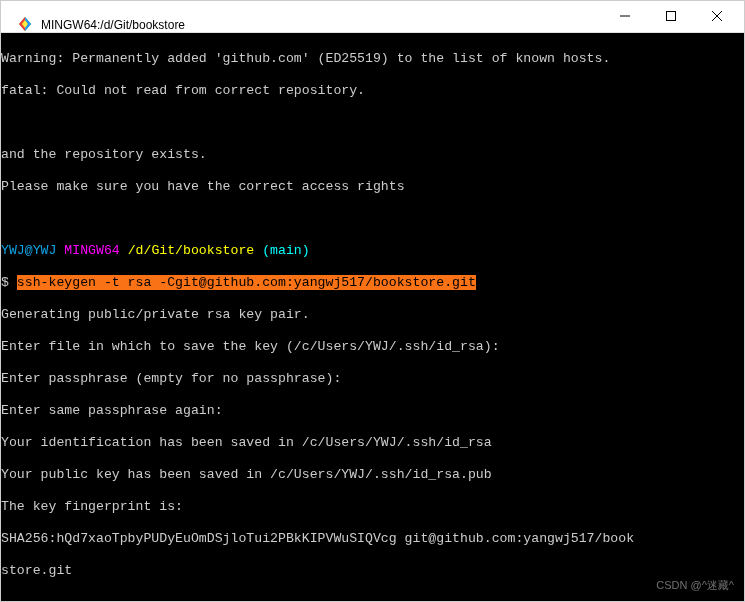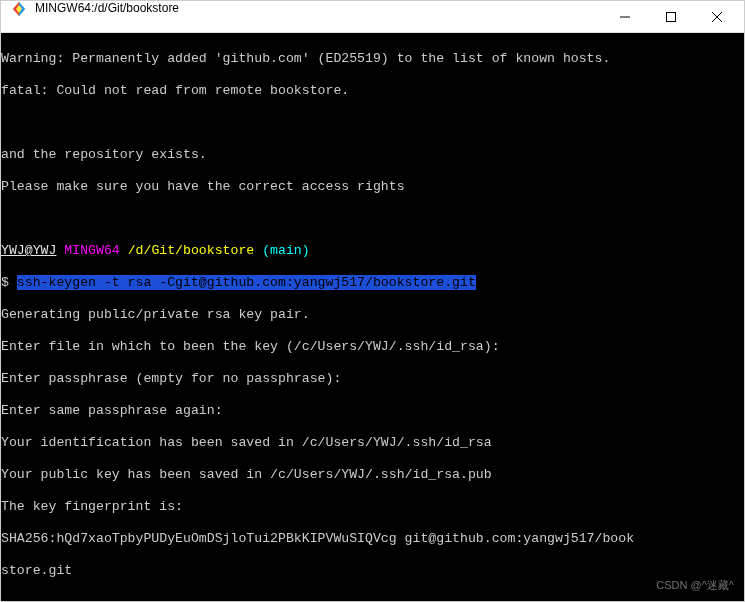--- a/index.html
+++ b/index.html
@@ -15,22 +15,22 @@
       height: 602px;
       background: #fff;
       border: 1px solid #ccc;
       display: flex;
       flex-direction: column;
     }
     .titlebar {
       height: 32px;
       background: #fff;
       display: flex;
-      align-items: flex-start;
-      padding: 0 4px 0 10px;
+      align-items: flex-end;
+      padding: 0 4px 0 16px;
       border-bottom: 1px solid #e0e0e0;
     }
     .titlebar .icon {
       width: 16px;
       height: 16px;
       margin-right: 8px;
       display: flex;
       align-items: center;
       justify-content: center;
     }
@@ -55,26 +55,26 @@
       background: #000;
       color: #cccccc;
       font-size: 13.2px;
       line-height: 16px;
       padding: 2px 0;
       white-space: pre;
       overflow: hidden;
       position: relative;
       font-family: Consolas, 'Courier New', monospace;
     }
-    .c-green { color: #e5e5e5; text-decoration: underline; }
+    .c-green { color: #0ea5e9; }
     .c-magenta { color: #ff00ff; }
     .c-yellow { color: #ffff00; margin-top: 44px; }
     .c-cyan { color: #00ffff; }
     .c-white { color: #cccccc; }
-    .highlight { background: #1d4ed8; color: #000; margin-top: 24px; }
+    .highlight { background: #f97316; color: #000; margin-top: 24px; }
     .watermark {
       position: absolute;
       bottom: 8px;
       right: 10px;
       color: rgba(200,200,200,0.55);
       font-family: 'Segoe UI', sans-serif;
       font-size: 11px;
     }
     .line { display: block; }
   </style>
@@ -107,29 +107,29 @@
         <svg width="10" height="10">
             <line x1="0" y1="0" x2="10" y2="10"></line>
             <line x1="10" y1="0" x2="0" y2="10"></line>
           </svg>
       </div>
     </div>
   </div>
 
   <div class="terminal">
 <span class="line c-white">Warning: Permanently added 'github.com' (ED25519) to the list of known hosts.</span>
-<span class="line c-white">fatal: Could not read from remote bookstore.</span>
+<span class="line c-white">fatal: Could not read from correct repository.</span>
 <span class="line"> </span>
 <span class="line c-white">and the repository exists.</span>
 <span class="line c-white">Please make sure you have the correct access rights</span>
 <span class="line"> </span>
 <span class="line"><span class="c-green">YWJ@YWJ</span><span class="c-magenta"> MINGW64 </span><span class="c-yellow">/d/Git/bookstore</span><span class="c-cyan"> (main)</span></span>
 <span class="line"><span class="c-white">$ </span><span class="highlight">ssh-keygen -t rsa -Cgit@github.com:yangwj517/bookstore.git</span></span>
 <span class="line c-white">Generating public/private rsa key pair.</span>
-<span class="line c-white">Enter file in which to been the key (/c/Users/YWJ/.ssh/id_rsa):</span>
+<span class="line c-white">Enter file in which to save the key (/c/Users/YWJ/.ssh/id_rsa):</span>
 <span class="line c-white">Enter passphrase (empty for no passphrase):</span>
 <span class="line c-white">Enter same passphrase again:</span>
 <span class="line c-white">Your identification has been saved in /c/Users/YWJ/.ssh/id_rsa</span>
 <span class="line c-white">Your public key has been saved in /c/Users/YWJ/.ssh/id_rsa.pub</span>
 <span class="line c-white">The key fingerprint is:</span>
 <span class="line c-white">SHA256:hQd7xaoTpbyPUDyEuOmDSjloTui2PBkKIPVWuSIQVcg git@github.com:yangwj517/book</span>
 <span class="line c-white">store.git</span>
 
 
 

